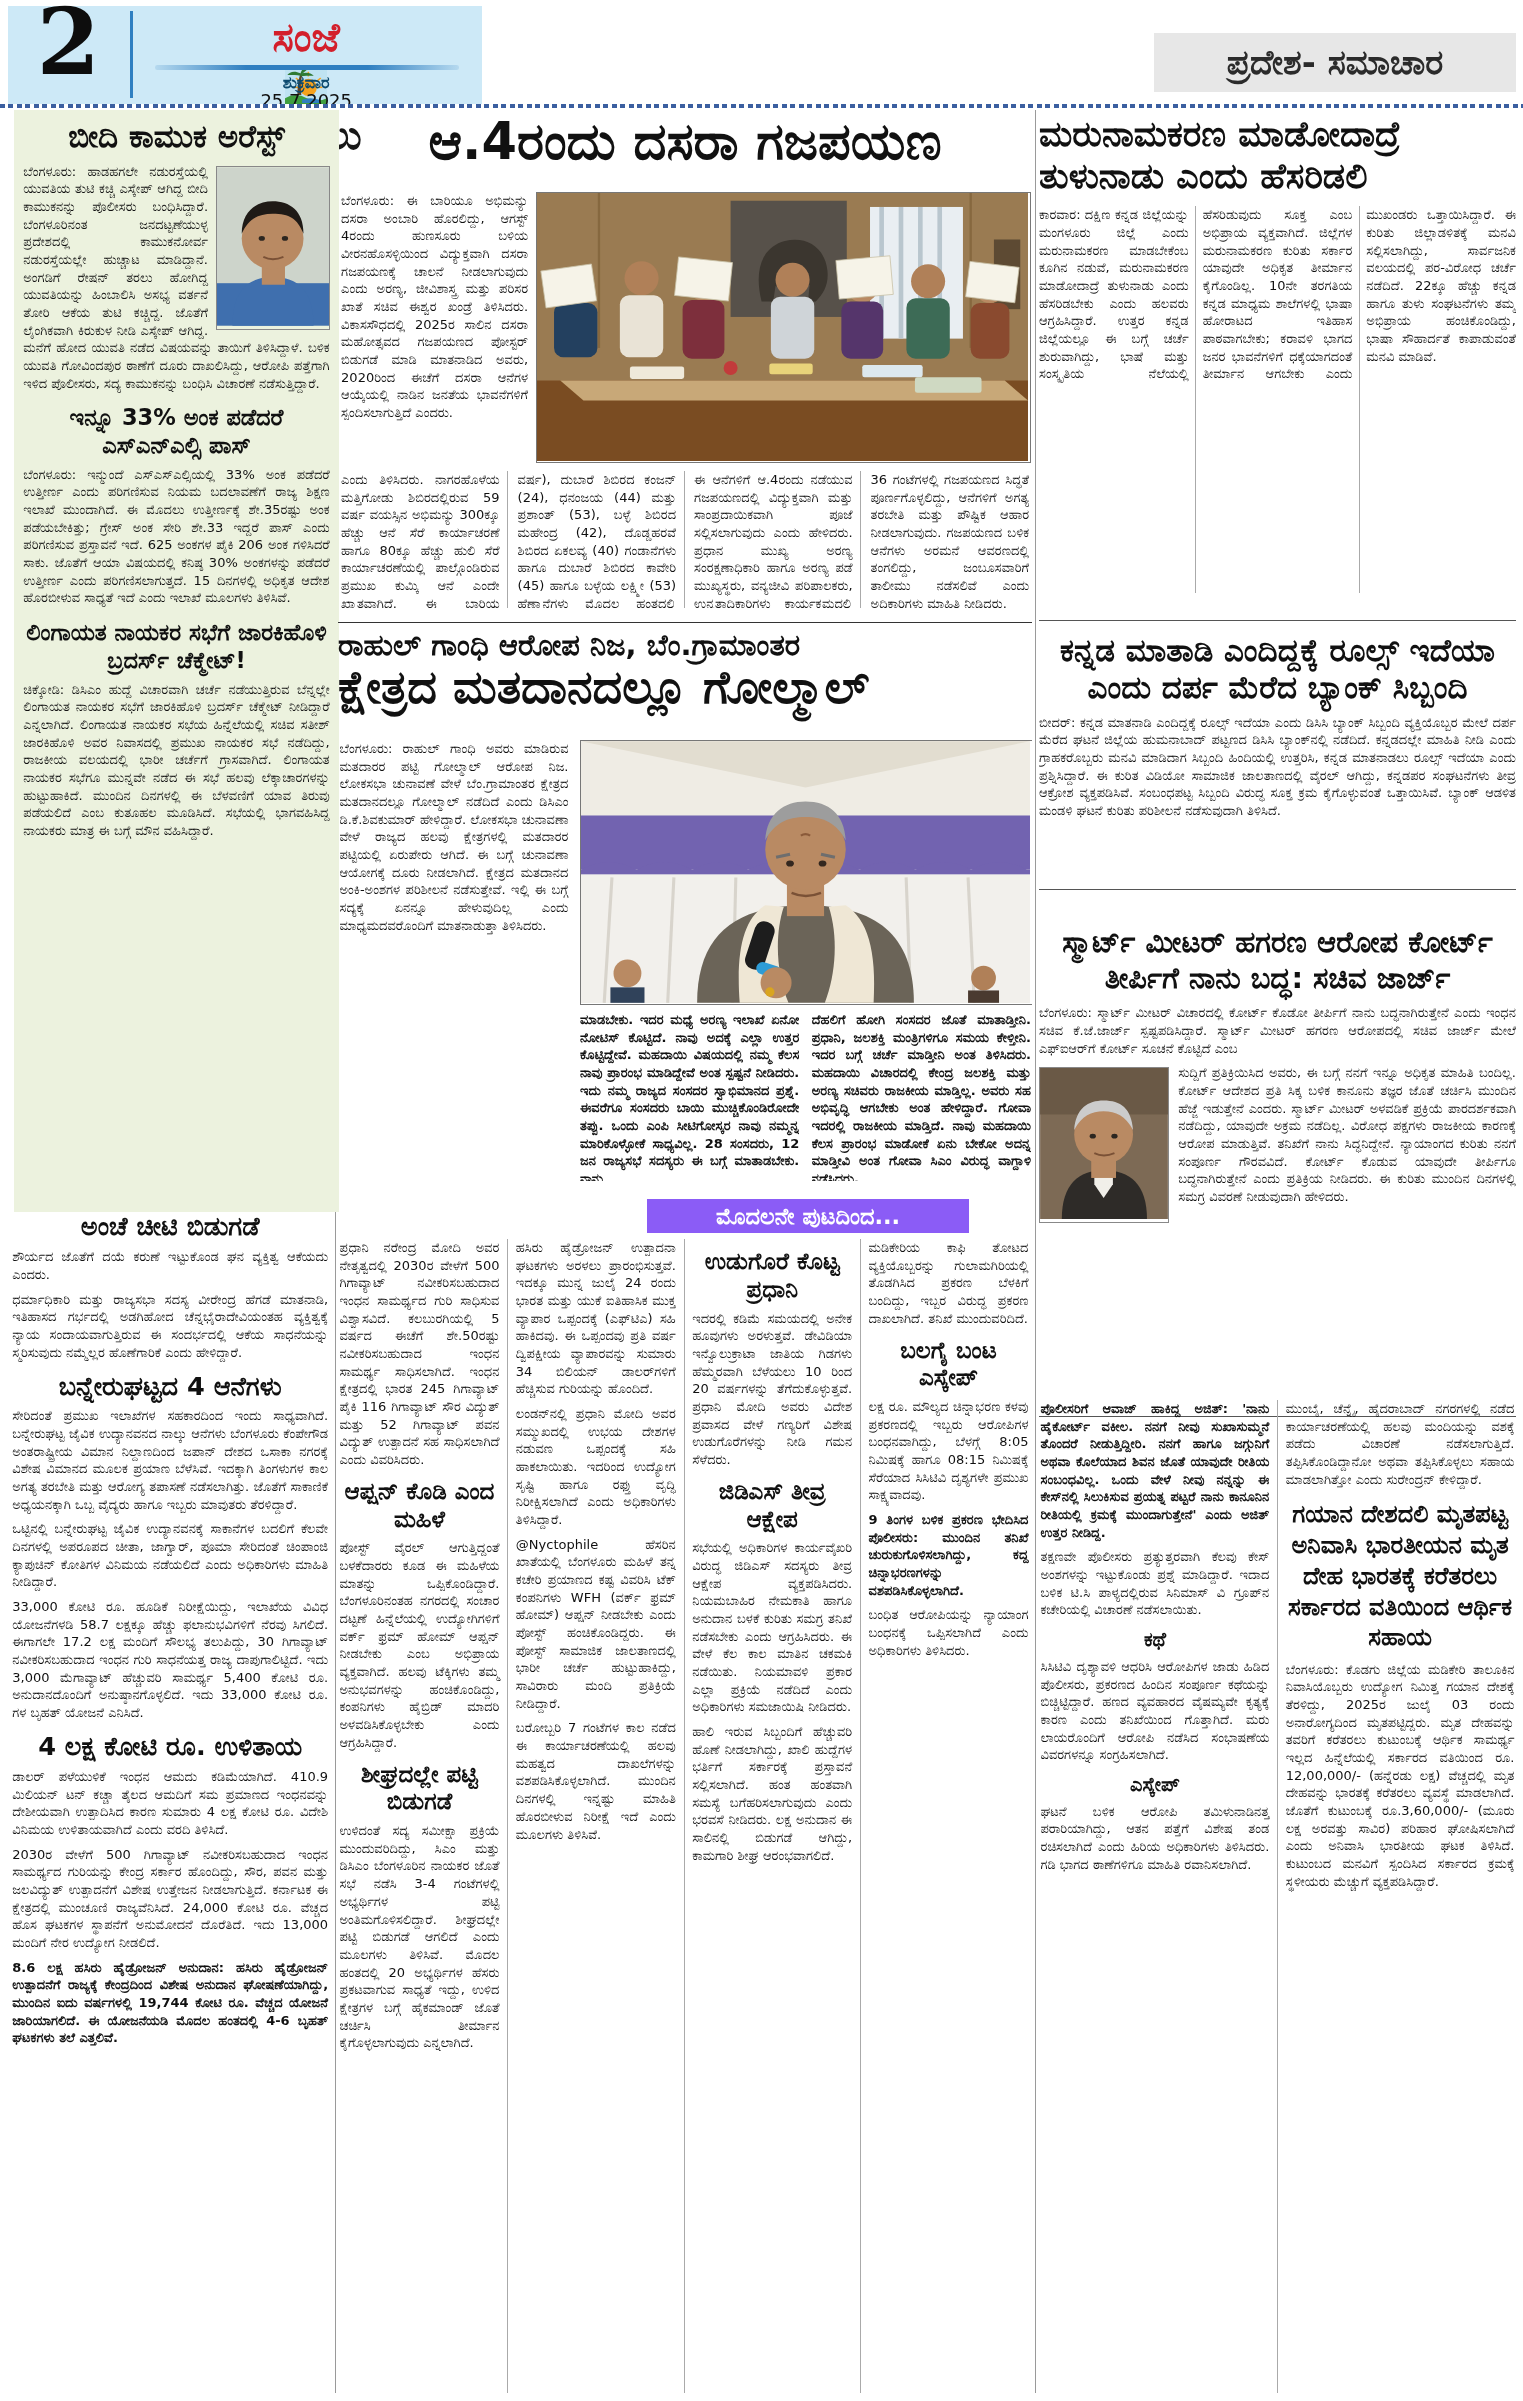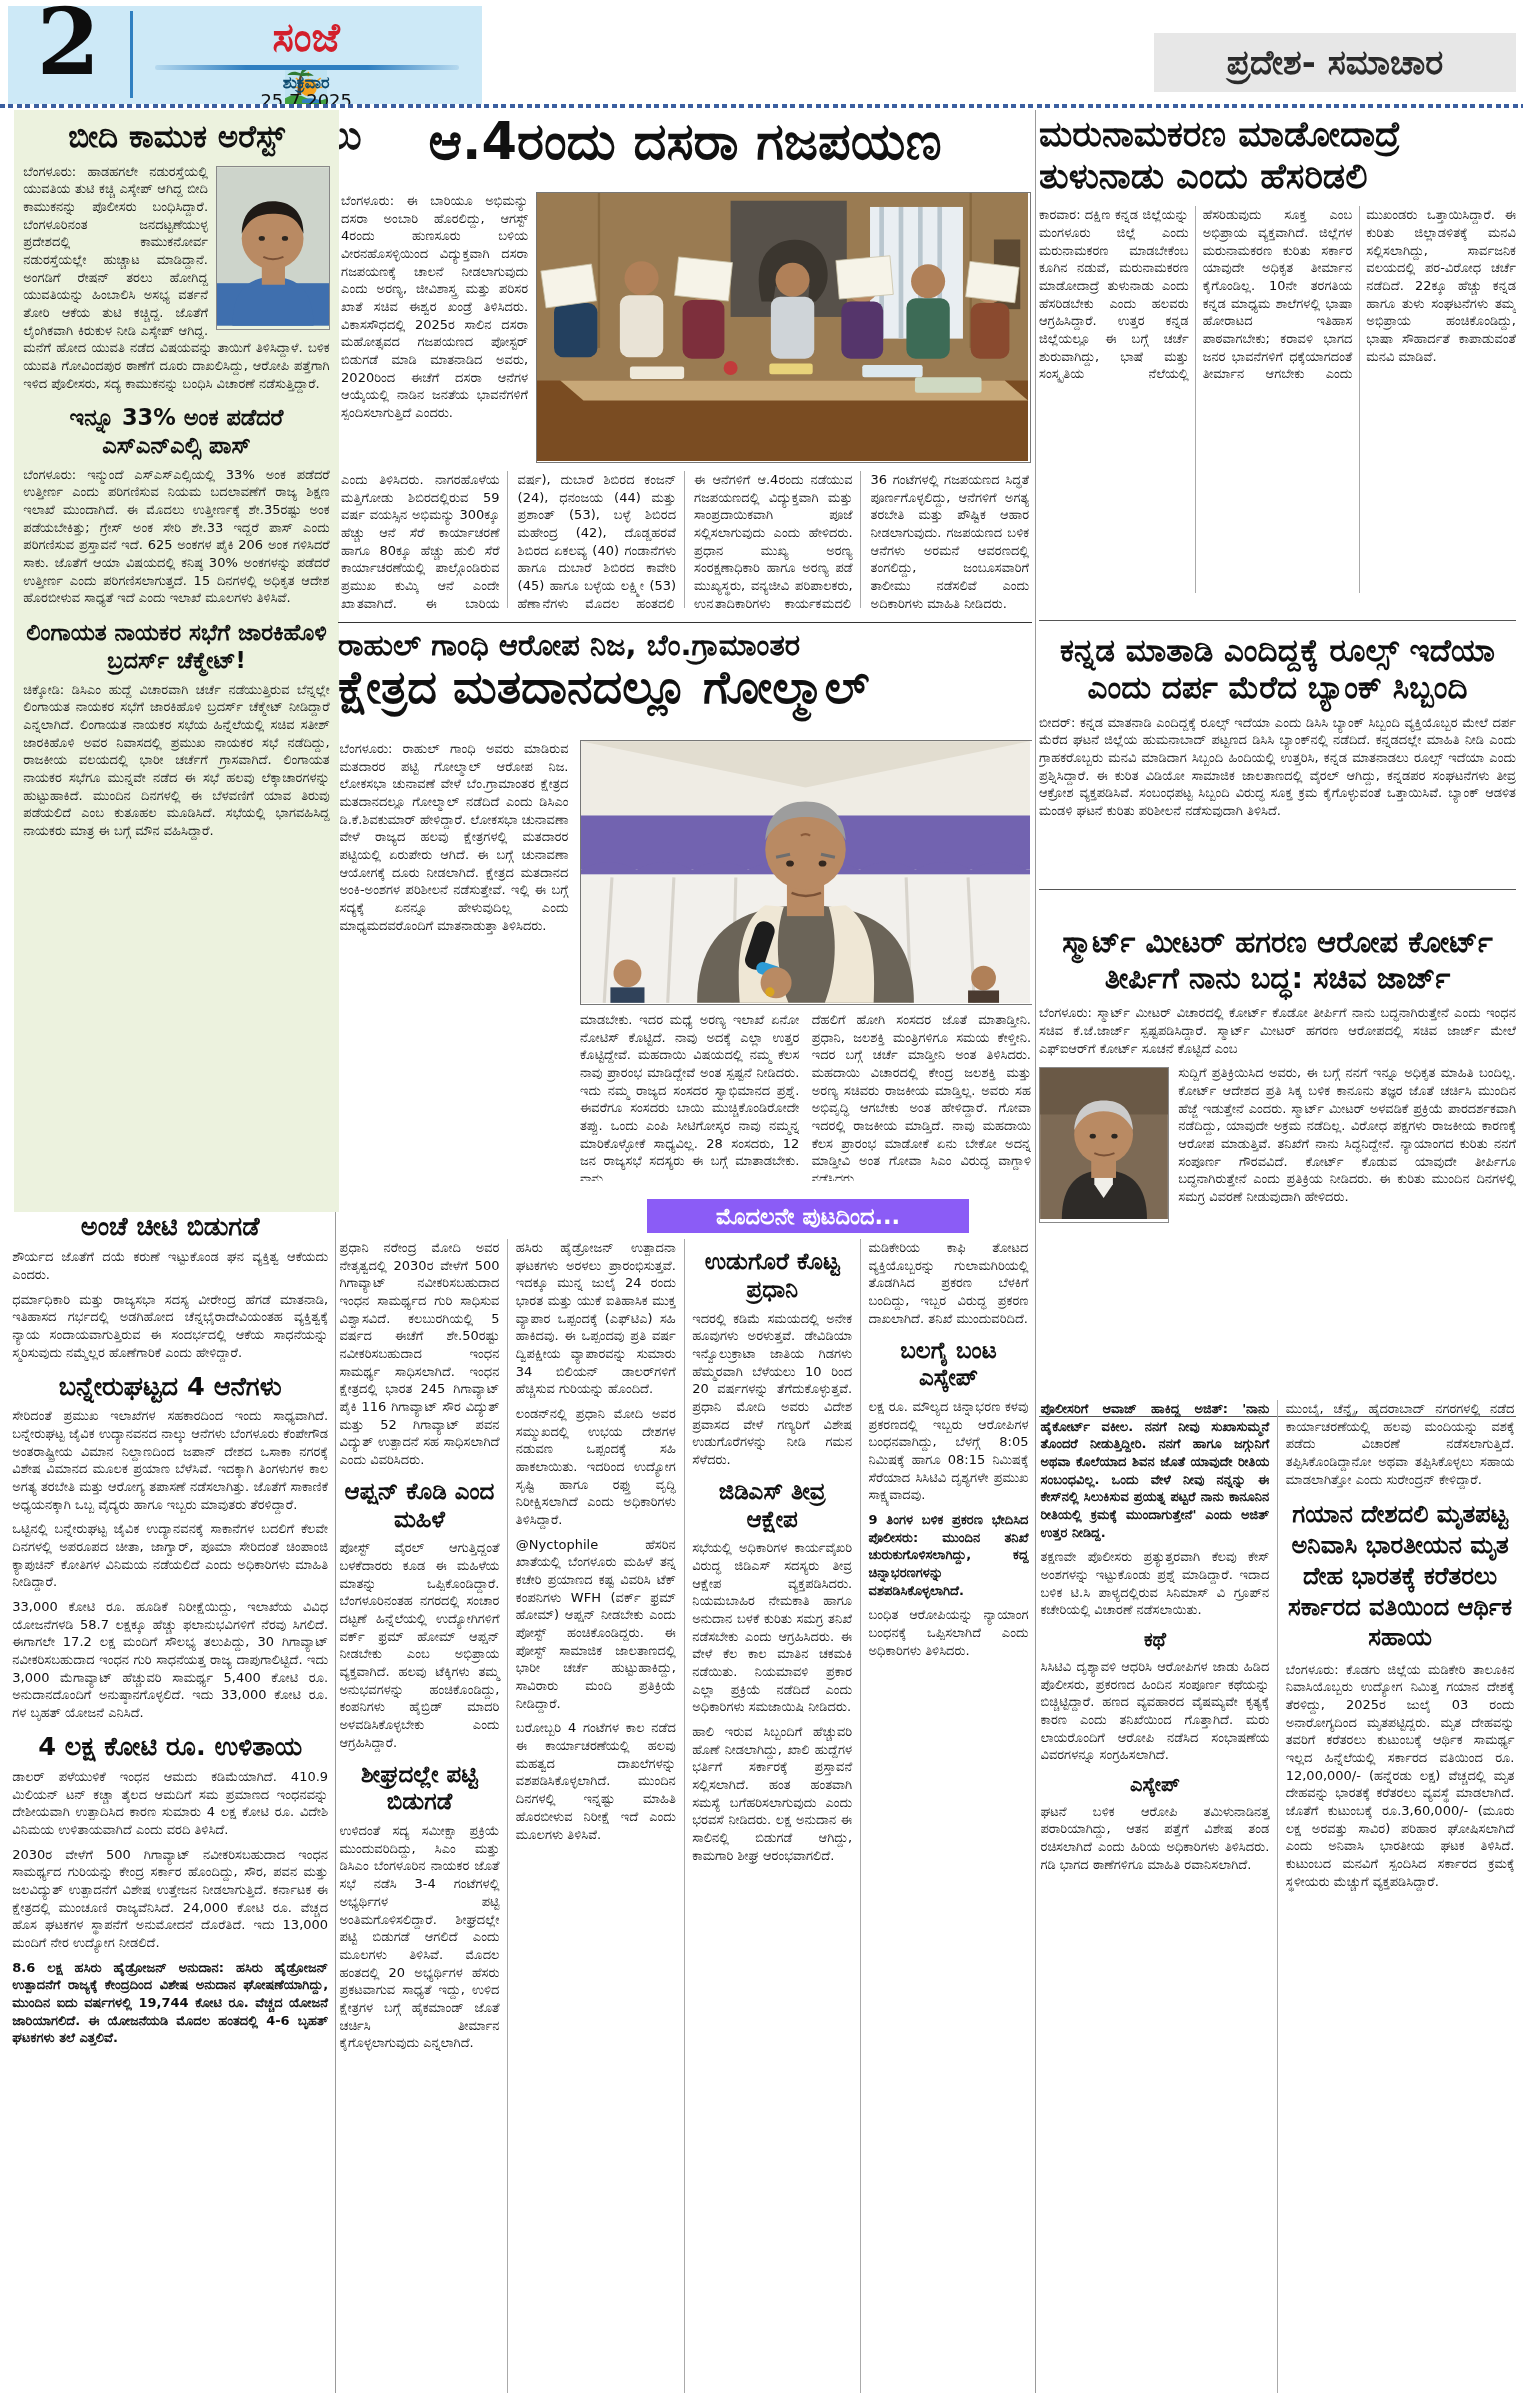--- a/index.html
+++ b/index.html
@@ -49,21 +49,21 @@
         border-bottom:0.8px solid #555;overflow:hidden;}
   .tulu h1{font-size:35px;text-align:left;margin:3.1px 0 9.3px;line-height:1.2;}
   .tulu-body{columns:3;column-gap:14px;column-rule:0.8px solid #aaa;height:387px;overflow:hidden;}
   
   .golmaal{position:absolute;left:338px;top:627px;width:694px;height:565px;box-sizing:border-box;overflow:hidden;}
   .kicker{font-size:29px;font-weight:bold;margin:1.5px 0 1.5px;line-height:1.15;}
   .golmaal h1{font-size:46px;margin:1.5px 0 6.2px;line-height:1.05;}
   .gol-left{position:absolute;left:1.5px;top:113px;width:229px;height:448px;overflow:hidden;}
   .gol-photo{position:absolute;left:242px;top:113px;width:451px;height:263px;border:0.8px solid #777;}
   .gol-below{position:absolute;left:242px;top:384px;width:451px;height:177px;display:flex;gap:12.4px;overflow:hidden;}
-  .gol-below>div{flex:1;overflow:hidden;}
+  .gol-below>div{flex:1;overflow:hidden;font-weight:bold;}
   .firstpage-bar{position:absolute;left:647px;top:1199px;width:322px;height:34px;background:#8b5cf6;
         color:#fff;display:flex;align-items:center;justify-content:center;font-size:22.5px;font-weight:bold;}
   
   .bank{position:absolute;left:1039px;top:627px;width:477px;height:263px;box-sizing:border-box;
         border-bottom:0.8px solid #555;overflow:hidden;}
   .bank h2{font-size:31px;text-align:center;margin:4.6px 0 7.7px;line-height:1.2;}
   .george{position:absolute;left:1039px;top:897px;width:477px;height:496px;box-sizing:border-box;
         border-bottom:0.8px solid #555;overflow:hidden;margin-top:24px;}
   .george h2{font-size:29px;text-align:center;margin:3.1px 0 7.7px;line-height:1.25;}
   .geo-fig{float:left;margin:3.1px 9.3px 3.1px 0;border:0.8px solid #888;}
@@ -308,21 +308,21 @@
         <p class="para">ಪ್ರಧಾನಿ ನರೇಂದ್ರ ಮೋದಿ ಅವರ ನೇತೃತ್ವದಲ್ಲಿ 2030ರ ವೇಳೆಗೆ 500 ಗಿಗಾವ್ಯಾಟ್ ನವೀಕರಿಸಬಹುದಾದ ಇಂಧನ ಸಾಮರ್ಥ್ಯದ ಗುರಿ ಸಾಧಿಸುವ ವಿಶ್ವಾಸವಿದೆ. ಕಲಬುರಗಿಯಲ್ಲಿ 5 ವರ್ಷದ ಈಚೆಗೆ ಶೇ.50ರಷ್ಟು ನವೀಕರಿಸಬಹುದಾದ ಇಂಧನ ಸಾಮರ್ಥ್ಯ ಸಾಧಿಸಲಾಗಿದೆ. ಇಂಧನ ಕ್ಷೇತ್ರದಲ್ಲಿ ಭಾರತ 245 ಗಿಗಾವ್ಯಾಟ್ ಪೈಕಿ 116 ಗಿಗಾವ್ಯಾಟ್ ಸೌರ ವಿದ್ಯುತ್ ಮತ್ತು 52 ಗಿಗಾವ್ಯಾಟ್ ಪವನ ವಿದ್ಯುತ್ ಉತ್ಪಾದನೆ ಸಹ ಸಾಧಿಸಲಾಗಿದೆ ಎಂದು ವಿವರಿಸಿದರು.</p>
         <h3 class="sub">ಆಪ್ಷನ್ ಕೊಡಿ ಎಂದ ಮಹಿಳೆ</h3>
         <p class="para">ಪೋಸ್ಟ್ ವೈರಲ್ ಆಗುತ್ತಿದ್ದಂತೆ ಬಳಕೆದಾರರು ಕೂಡ ಈ ಮಹಿಳೆಯ ಮಾತನ್ನು ಒಪ್ಪಿಕೊಂಡಿದ್ದಾರೆ. ಬೆಂಗಳೂರಿನಂತಹ ನಗರದಲ್ಲಿ ಸಂಚಾರ ದಟ್ಟಣೆ ಹಿನ್ನೆಲೆಯಲ್ಲಿ ಉದ್ಯೋಗಿಗಳಿಗೆ ವರ್ಕ್ ಫ್ರಮ್ ಹೋಮ್ ಆಪ್ಷನ್ ನೀಡಬೇಕು ಎಂಬ ಅಭಿಪ್ರಾಯ ವ್ಯಕ್ತವಾಗಿದೆ. ಹಲವು ಟೆಕ್ಕಿಗಳು ತಮ್ಮ ಅನುಭವಗಳನ್ನು ಹಂಚಿಕೊಂಡಿದ್ದು, ಕಂಪನಿಗಳು ಹೈಬ್ರಿಡ್ ಮಾದರಿ ಅಳವಡಿಸಿಕೊಳ್ಳಬೇಕು ಎಂದು ಆಗ್ರಹಿಸಿದ್ದಾರೆ.</p>
         <h3 class="sub">ಶೀಘ್ರದಲ್ಲೇ ಪಟ್ಟಿ ಬಿಡುಗಡೆ</h3>
         <p class="para">ಉಳಿದಂತೆ ಸದ್ಯ ಸಮೀಕ್ಷಾ ಪ್ರಕ್ರಿಯೆ ಮುಂದುವರಿದಿದ್ದು, ಸಿಎಂ ಮತ್ತು ಡಿಸಿಎಂ ಬೆಂಗಳೂರಿನ ನಾಯಕರ ಜೊತೆ ಸಭೆ ನಡೆಸಿ 3-4 ಗಂಟೆಗಳಲ್ಲಿ ಅಭ್ಯರ್ಥಿಗಳ ಪಟ್ಟಿ ಅಂತಿಮಗೊಳಿಸಲಿದ್ದಾರೆ. ಶೀಘ್ರದಲ್ಲೇ ಪಟ್ಟಿ ಬಿಡುಗಡೆ ಆಗಲಿದೆ ಎಂದು ಮೂಲಗಳು ತಿಳಿಸಿವೆ. ಮೊದಲ ಹಂತದಲ್ಲಿ 20 ಅಭ್ಯರ್ಥಿಗಳ ಹೆಸರು ಪ್ರಕಟವಾಗುವ ಸಾಧ್ಯತೆ ಇದ್ದು, ಉಳಿದ ಕ್ಷೇತ್ರಗಳ ಬಗ್ಗೆ ಹೈಕಮಾಂಡ್ ಜೊತೆ ಚರ್ಚಿಸಿ ತೀರ್ಮಾನ ಕೈಗೊಳ್ಳಲಾಗುವುದು ಎನ್ನಲಾಗಿದೆ.</p>
       </div>
     <div class="bcol">
         <p class="para">ಹಸಿರು ಹೈಡ್ರೋಜನ್ ಉತ್ಪಾದನಾ ಘಟಕಗಳು ಅರಳಲು ಪ್ರಾರಂಭಿಸುತ್ತವೆ. ಇದಕ್ಕೂ ಮುನ್ನ ಜುಲೈ 24 ರಂದು ಭಾರತ ಮತ್ತು ಯುಕೆ ಐತಿಹಾಸಿಕ ಮುಕ್ತ ವ್ಯಾಪಾರ ಒಪ್ಪಂದಕ್ಕೆ (ಎಫ್‌ಟಿಎ) ಸಹಿ ಹಾಕಿದವು. ಈ ಒಪ್ಪಂದವು ಪ್ರತಿ ವರ್ಷ ದ್ವಿಪಕ್ಷೀಯ ವ್ಯಾಪಾರವನ್ನು ಸುಮಾರು 34 ಬಿಲಿಯನ್ ಡಾಲರ್‌ಗಳಿಗೆ ಹೆಚ್ಚಿಸುವ ಗುರಿಯನ್ನು ಹೊಂದಿದೆ.</p>
         <p class="para">ಲಂಡನ್‌ನಲ್ಲಿ ಪ್ರಧಾನಿ ಮೋದಿ ಅವರ ಸಮ್ಮುಖದಲ್ಲಿ ಉಭಯ ದೇಶಗಳ ನಡುವಣ ಒಪ್ಪಂದಕ್ಕೆ ಸಹಿ ಹಾಕಲಾಯಿತು. ಇದರಿಂದ ಉದ್ಯೋಗ ಸೃಷ್ಟಿ ಹಾಗೂ ರಫ್ತು ವೃದ್ಧಿ ನಿರೀಕ್ಷಿಸಲಾಗಿದೆ ಎಂದು ಅಧಿಕಾರಿಗಳು ತಿಳಿಸಿದ್ದಾರೆ.</p>
         <p class="para">@Nyctophile ಹೆಸರಿನ ಖಾತೆಯಲ್ಲಿ ಬೆಂಗಳೂರು ಮಹಿಳೆ ತನ್ನ ಕಚೇರಿ ಪ್ರಯಾಣದ ಕಷ್ಟ ವಿವರಿಸಿ ಟೆಕ್ ಕಂಪನಿಗಳು WFH (ವರ್ಕ್ ಫ್ರಮ್ ಹೋಮ್) ಆಪ್ಷನ್ ನೀಡಬೇಕು ಎಂದು ಪೋಸ್ಟ್ ಹಂಚಿಕೊಂಡಿದ್ದರು. ಈ ಪೋಸ್ಟ್ ಸಾಮಾಜಿಕ ಜಾಲತಾಣದಲ್ಲಿ ಭಾರೀ ಚರ್ಚೆ ಹುಟ್ಟುಹಾಕಿದ್ದು, ಸಾವಿರಾರು ಮಂದಿ ಪ್ರತಿಕ್ರಿಯೆ ನೀಡಿದ್ದಾರೆ.</p>
-        <p class="para">ಬರೋಬ್ಬರಿ 4 ಗಂಟೆಗಳ ಕಾಲ ನಡೆದ ಈ ಕಾರ್ಯಾಚರಣೆಯಲ್ಲಿ ಹಲವು ಮಹತ್ವದ ದಾಖಲೆಗಳನ್ನು ವಶಪಡಿಸಿಕೊಳ್ಳಲಾಗಿದೆ. ಮುಂದಿನ ದಿನಗಳಲ್ಲಿ ಇನ್ನಷ್ಟು ಮಾಹಿತಿ ಹೊರಬೀಳುವ ನಿರೀಕ್ಷೆ ಇದೆ ಎಂದು ಮೂಲಗಳು ತಿಳಿಸಿವೆ.</p>
+        <p class="para">ಬರೋಬ್ಬರಿ 7 ಗಂಟೆಗಳ ಕಾಲ ನಡೆದ ಈ ಕಾರ್ಯಾಚರಣೆಯಲ್ಲಿ ಹಲವು ಮಹತ್ವದ ದಾಖಲೆಗಳನ್ನು ವಶಪಡಿಸಿಕೊಳ್ಳಲಾಗಿದೆ. ಮುಂದಿನ ದಿನಗಳಲ್ಲಿ ಇನ್ನಷ್ಟು ಮಾಹಿತಿ ಹೊರಬೀಳುವ ನಿರೀಕ್ಷೆ ಇದೆ ಎಂದು ಮೂಲಗಳು ತಿಳಿಸಿವೆ.</p>
       </div>
     <div class="bcol">
         <h3 class="sub">ಉಡುಗೊರೆ ಕೊಟ್ಟ ಪ್ರಧಾನಿ</h3>
         <p class="para">ಇದರಲ್ಲಿ ಕಡಿಮೆ ಸಮಯದಲ್ಲಿ ಅನೇಕ ಹೂವುಗಳು ಅರಳುತ್ತವೆ. ಡೇವಿಡಿಯಾ ಇನ್ವೊಲುಕ್ರಾಟಾ ಜಾತಿಯ ಗಿಡಗಳು ಹೆಮ್ಮರವಾಗಿ ಬೆಳೆಯಲು 10 ರಿಂದ 20 ವರ್ಷಗಳನ್ನು ತೆಗೆದುಕೊಳ್ಳುತ್ತವೆ. ಪ್ರಧಾನಿ ಮೋದಿ ಅವರು ವಿದೇಶ ಪ್ರವಾಸದ ವೇಳೆ ಗಣ್ಯರಿಗೆ ವಿಶೇಷ ಉಡುಗೊರೆಗಳನ್ನು ನೀಡಿ ಗಮನ ಸೆಳೆದರು.</p>
         <h3 class="sub">ಜಿಡಿಎಸ್ ತೀವ್ರ ಆಕ್ಷೇಪ</h3>
         <p class="para">ಸಭೆಯಲ್ಲಿ ಅಧಿಕಾರಿಗಳ ಕಾರ್ಯವೈಖರಿ ವಿರುದ್ಧ ಜಿಡಿಎಸ್ ಸದಸ್ಯರು ತೀವ್ರ ಆಕ್ಷೇಪ ವ್ಯಕ್ತಪಡಿಸಿದರು. ನಿಯಮಬಾಹಿರ ನೇಮಕಾತಿ ಹಾಗೂ ಅನುದಾನ ಬಳಕೆ ಕುರಿತು ಸಮಗ್ರ ತನಿಖೆ ನಡೆಸಬೇಕು ಎಂದು ಆಗ್ರಹಿಸಿದರು. ಈ ವೇಳೆ ಕೆಲ ಕಾಲ ಮಾತಿನ ಚಕಮಕಿ ನಡೆಯಿತು. ನಿಯಮಾವಳಿ ಪ್ರಕಾರ ಎಲ್ಲಾ ಪ್ರಕ್ರಿಯೆ ನಡೆದಿದೆ ಎಂದು ಅಧಿಕಾರಿಗಳು ಸಮಜಾಯಿಷಿ ನೀಡಿದರು.</p>
         <p class="para">ಹಾಲಿ ಇರುವ ಸಿಬ್ಬಂದಿಗೆ ಹೆಚ್ಚುವರಿ ಹೊಣೆ ನೀಡಲಾಗಿದ್ದು, ಖಾಲಿ ಹುದ್ದೆಗಳ ಭರ್ತಿಗೆ ಸರ್ಕಾರಕ್ಕೆ ಪ್ರಸ್ತಾವನೆ ಸಲ್ಲಿಸಲಾಗಿದೆ. ಹಂತ ಹಂತವಾಗಿ ಸಮಸ್ಯೆ ಬಗೆಹರಿಸಲಾಗುವುದು ಎಂದು ಭರವಸೆ ನೀಡಿದರು. ಲಕ್ಷ ಅನುದಾನ ಈ ಸಾಲಿನಲ್ಲಿ ಬಿಡುಗಡೆ ಆಗಿದ್ದು, ಕಾಮಗಾರಿ ಶೀಘ್ರ ಆರಂಭವಾಗಲಿದೆ.</p>
       </div>
     <div class="bcol">
         <p class="para">ಮಡಿಕೇರಿಯ ಕಾಫಿ ತೋಟದ ವ್ಯಕ್ತಿಯೊಬ್ಬರನ್ನು ಗುಲಾಮಗಿರಿಯಲ್ಲಿ ತೊಡಗಿಸಿದ ಪ್ರಕರಣ ಬೆಳಕಿಗೆ ಬಂದಿದ್ದು, ಇಬ್ಬರ ವಿರುದ್ಧ ಪ್ರಕರಣ ದಾಖಲಾಗಿದೆ. ತನಿಖೆ ಮುಂದುವರಿದಿದೆ.</p>

